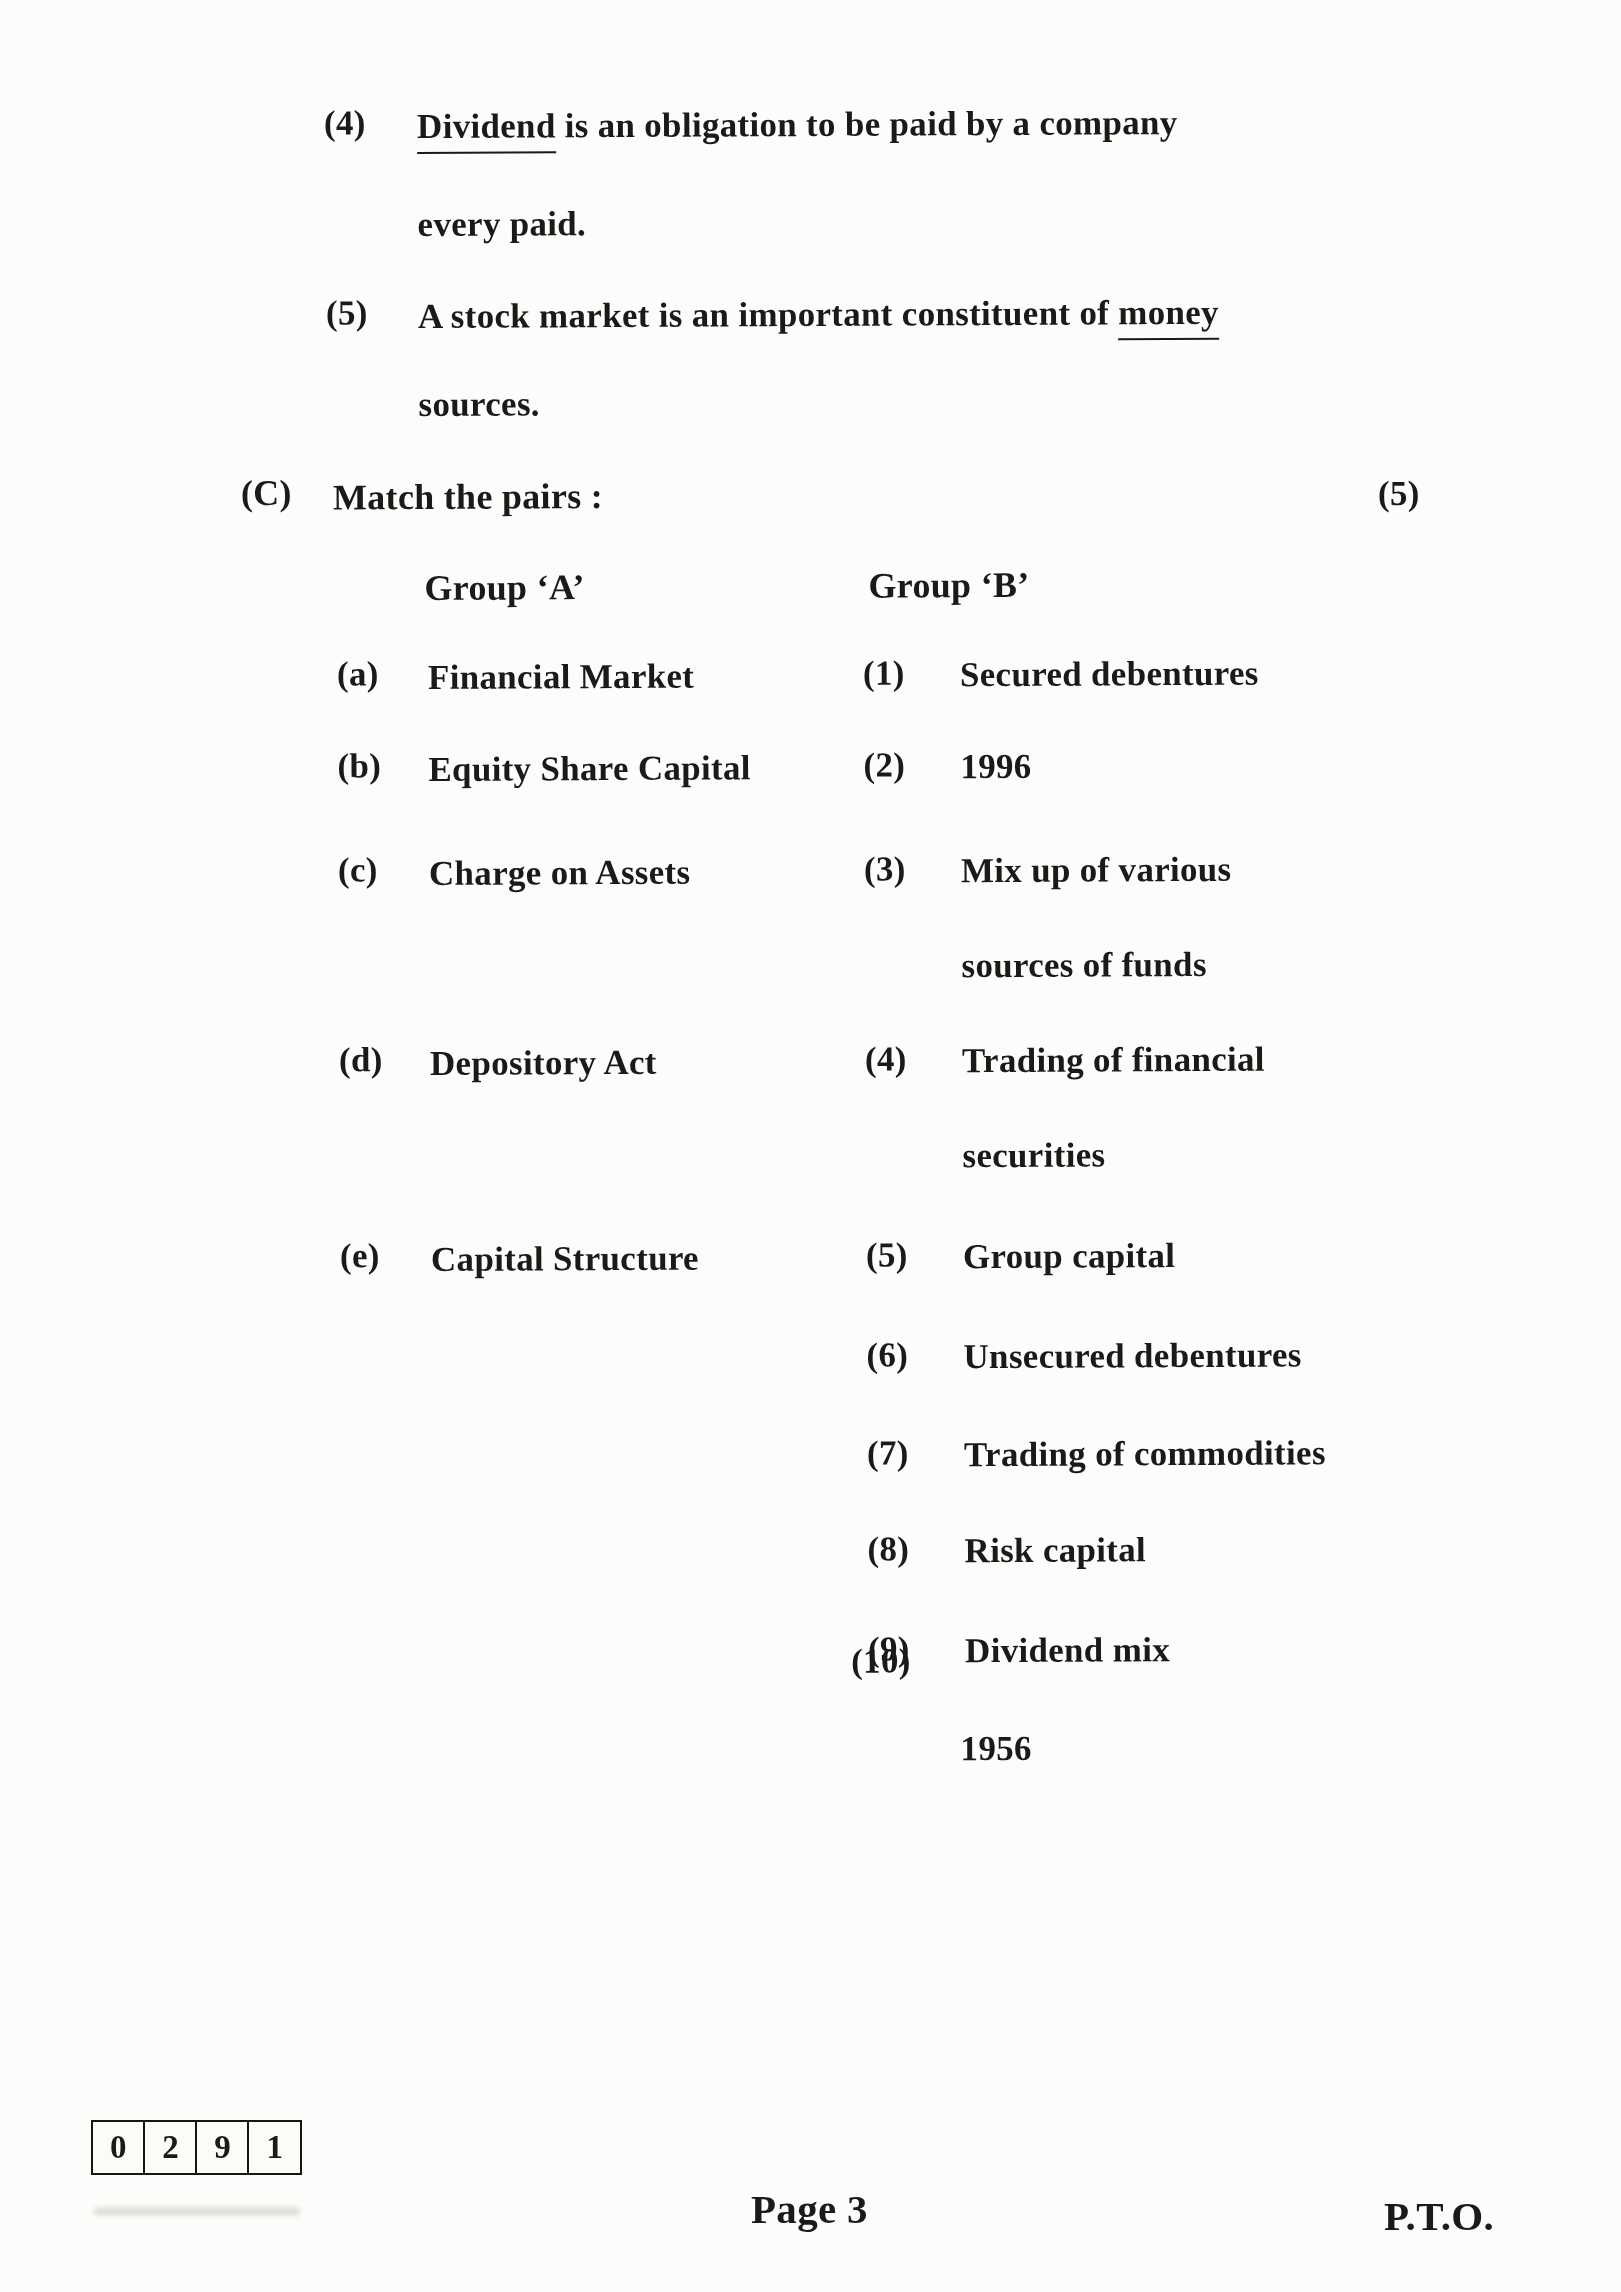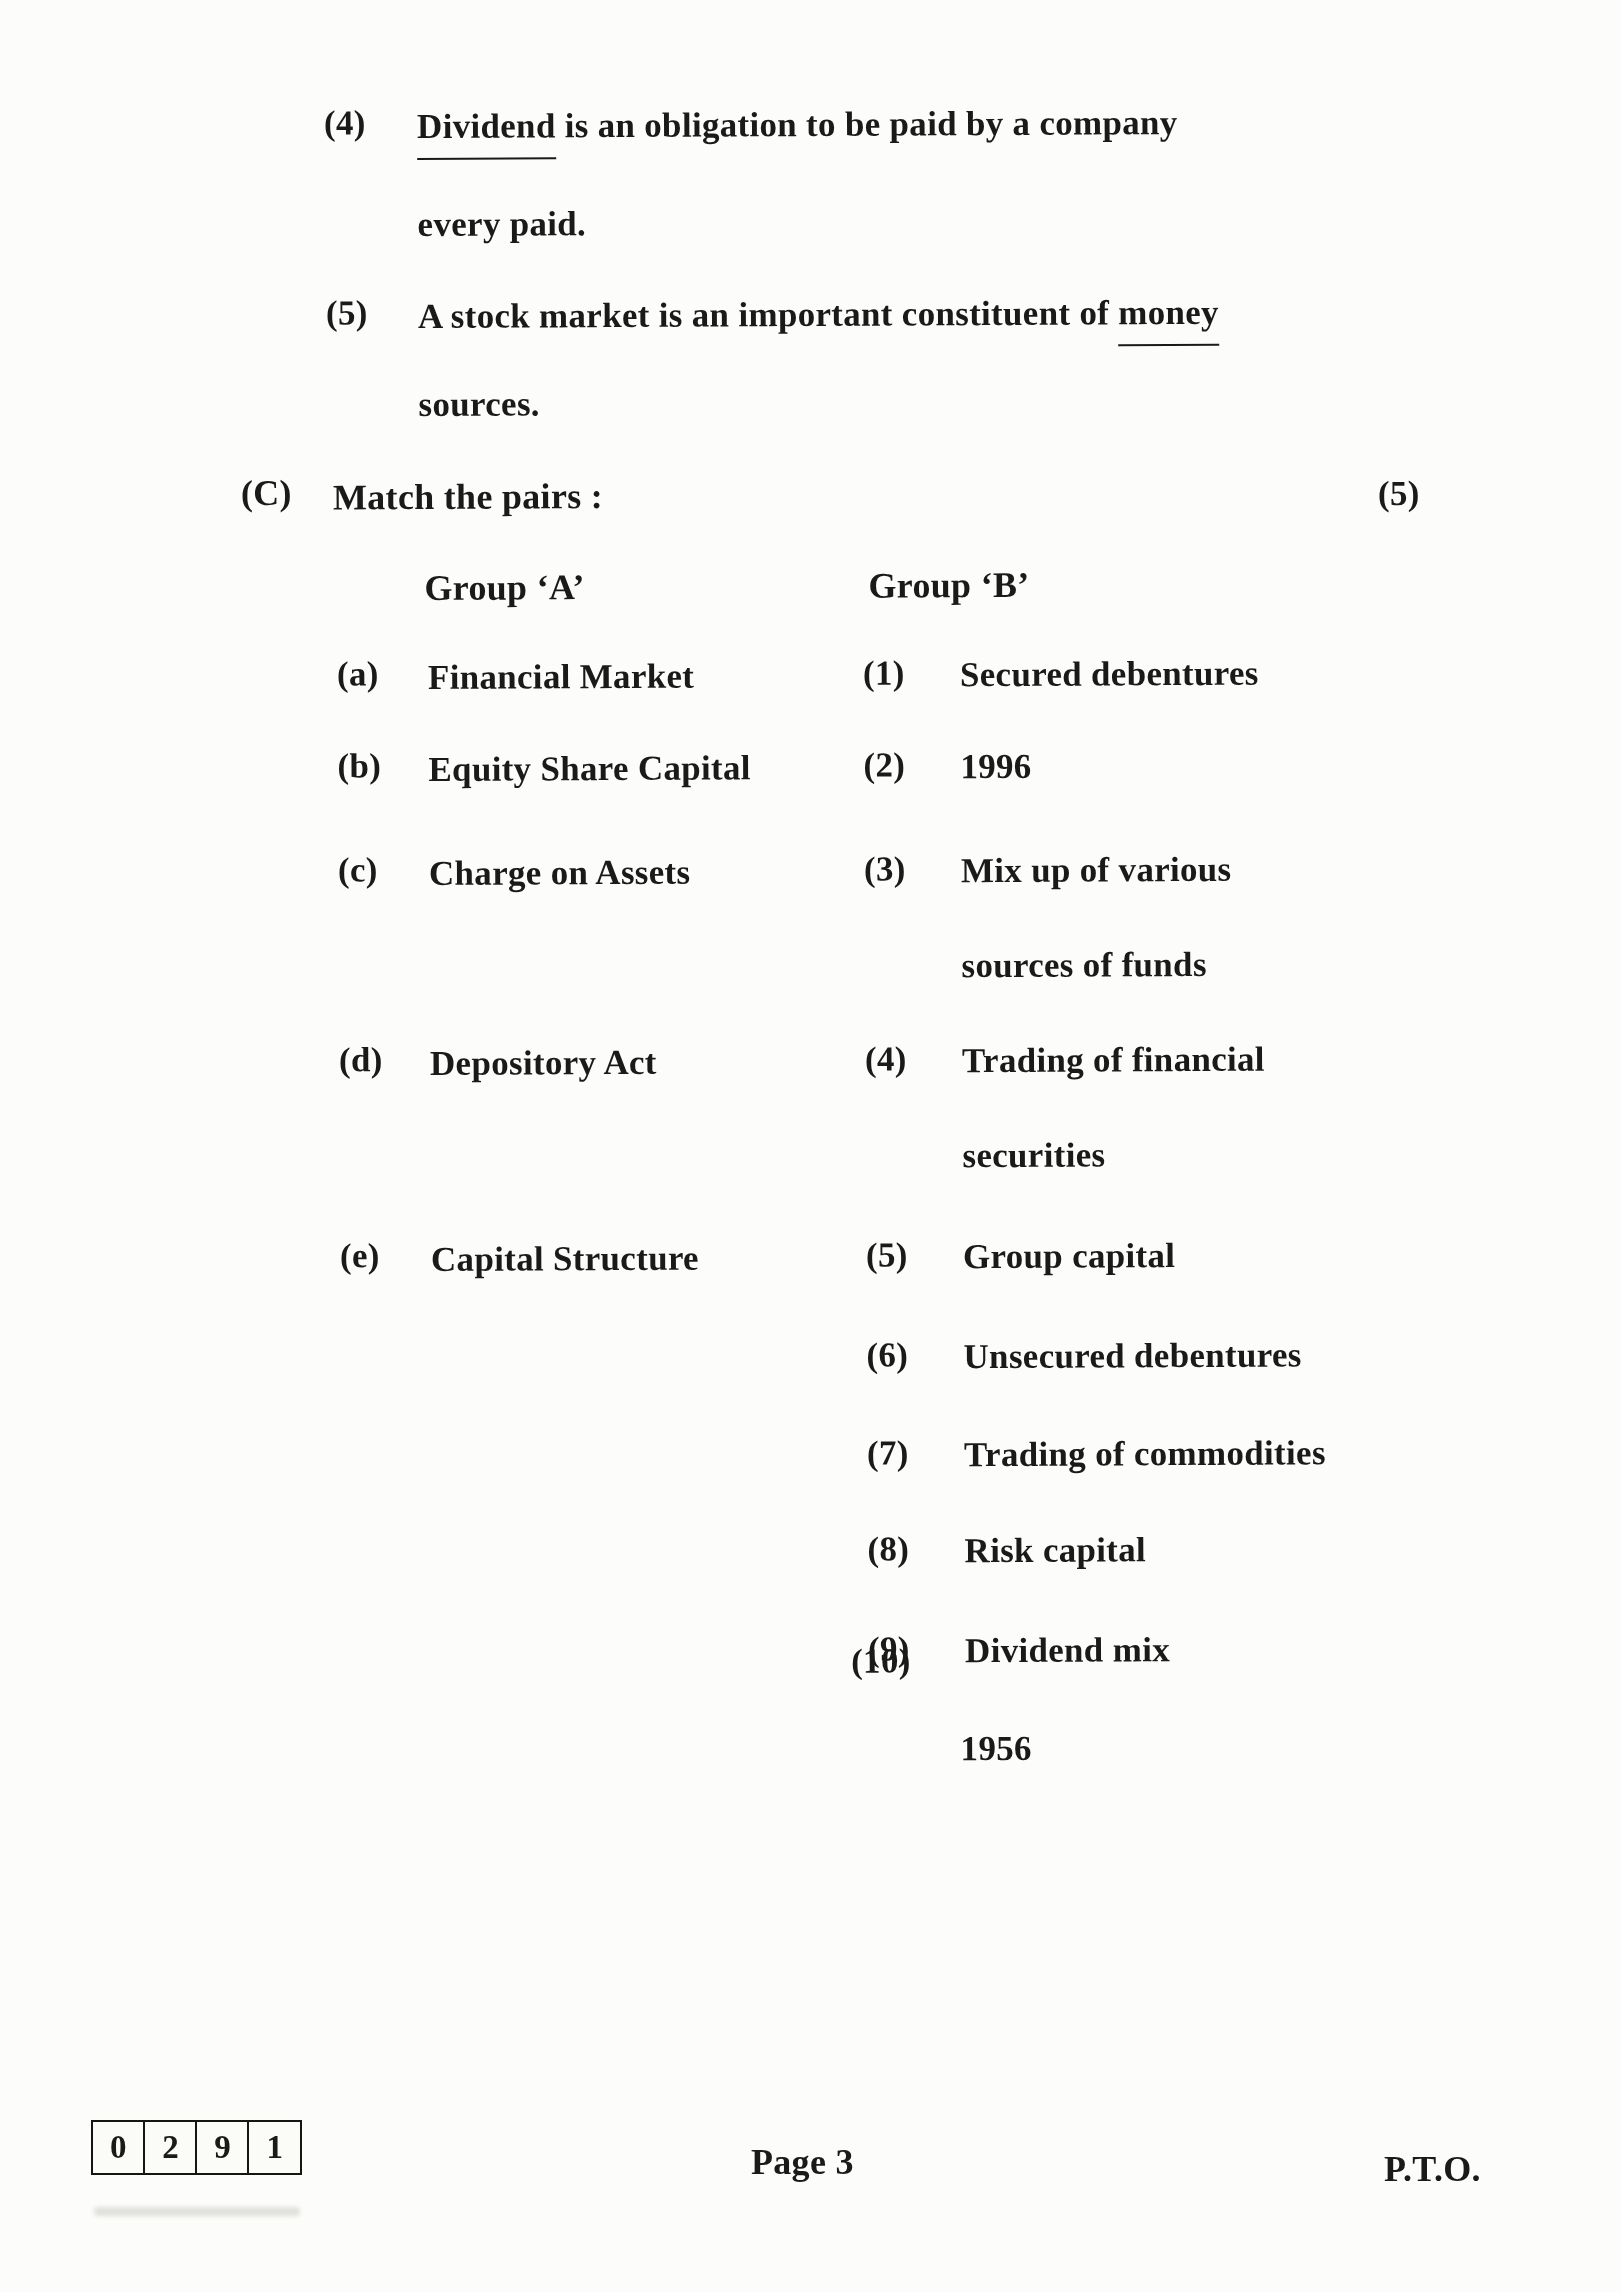--- a/index.html
+++ b/index.html
@@ -12,35 +12,35 @@
     font-family:"Liberation Serif", serif;
     font-weight:700;
     color:#1a1a18;
     font-size:35px;
     letter-spacing:0.3px;
   }
   .content{position:absolute;left:0;top:0;width:100%;height:100%;
     transform:rotate(-0.3deg);transform-origin:804px 882px;}
   .abs{position:absolute;white-space:nowrap;line-height:1.2;}
   .marker{position:absolute;white-space:nowrap;line-height:1.2;}
-  .u{border-bottom:2.9px solid #1a1a18;padding-bottom:12px;}
+  .u{border-bottom:2.9px solid #1a1a18;padding-bottom:6px;}
   .hdr{font-size:36px;}
   .lines span{display:block;}
   .lines .l2{margin-top:53px;}
   .code-row{position:absolute;left:91px;top:2120px;display:flex;}
   .code-cell{
     width:51px;height:51px;margin-left:-2.9px;
     border:2.9px solid #151513;
     display:flex;align-items:center;justify-content:center;
     font-size:33px;background:#fbfbf8;
   }
   .code-cell:first-child{margin-left:0;}
   .smudge{position:absolute;left:94px;top:2207px;width:206px;height:8.8px;
     background:#c8c8c3;filter:blur(2px);opacity:.55;border-radius:3.9px;}
-  .footer-text{font-size:36px;}
+  .footer-text{font-size:41px;margin-top:44px;}
 </style>
 </head>
 <body>
 
 <div class="page">
   <div class="content">
 
     <span class="marker" style="left:328px;top:100px">(4)</span>
     <div class="abs" style="left:421px;top:104px"><span></span><span class="u">Dividend</span><span> is an obligation to be paid by a company</span></div>
     <div class="abs" style="left:421px;top:202px">every paid.</div>

